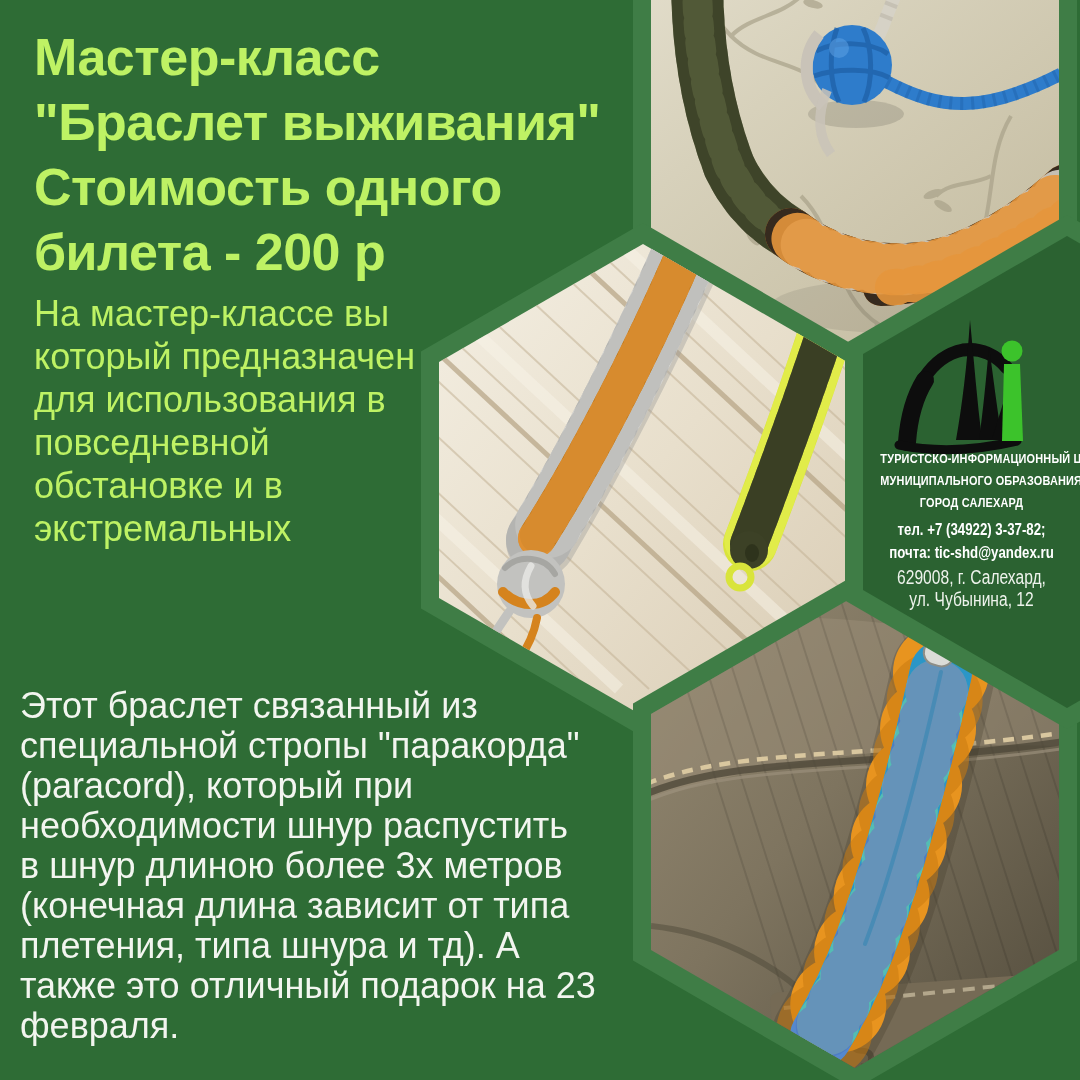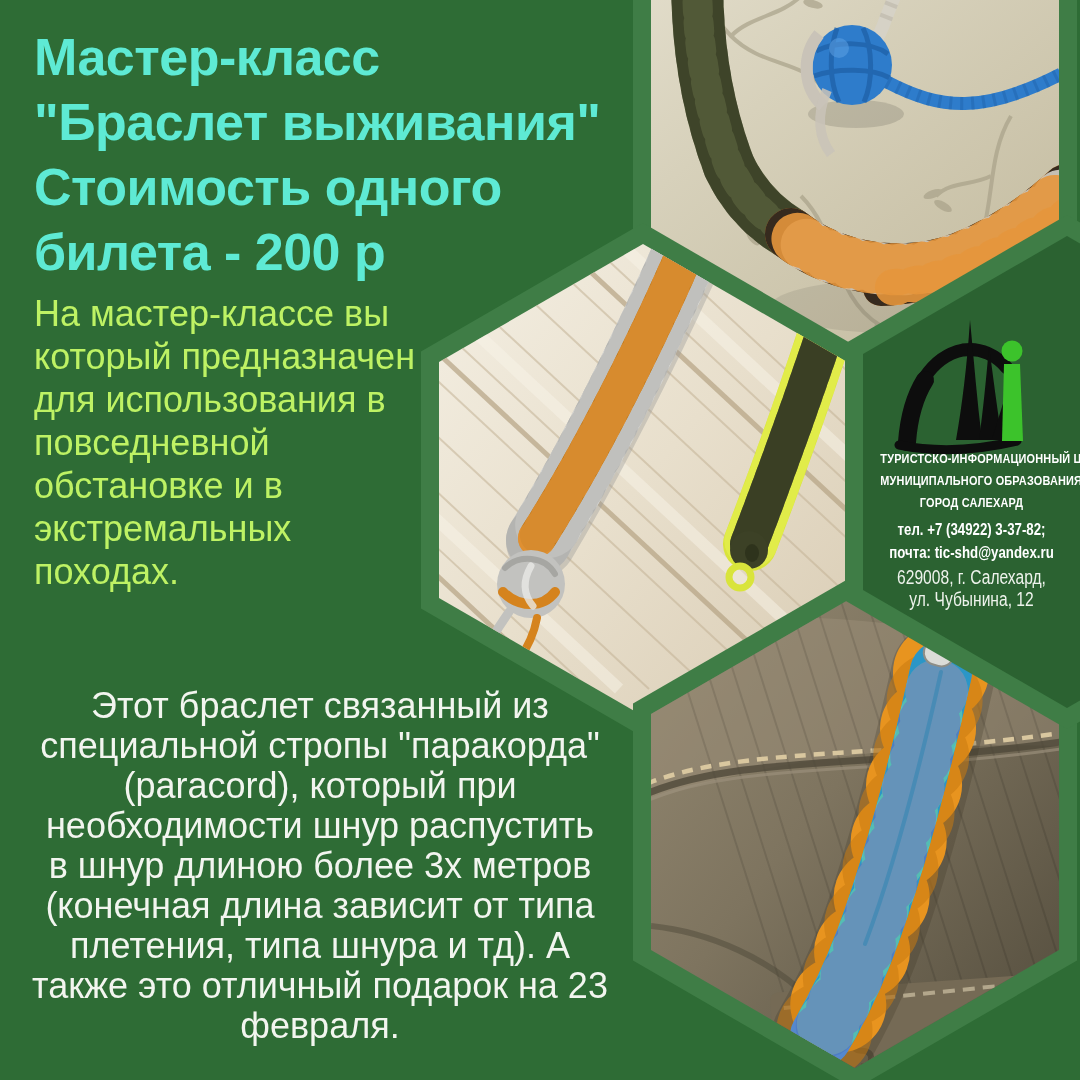--- a/index.html
+++ b/index.html
@@ -13,29 +13,29 @@
   .tile .inner{position:absolute;left:18px;top:21px;width:408px;height:472px;overflow:hidden;}
   .tile svg{position:absolute;left:0;top:0;display:block;}
   #tile-fabric{left:633px;top:-145px;}
   #tile-wood{left:421px;top:223px;}
   #tile-leather{left:633px;top:575px;}
   #tile-logo{left:845px;top:215px;}
   #tile-logo .inner{background:#2b6231;}
 
   .title{
     position:absolute;left:34px;top:25px;width:620px;
-    color:#5eead4;font-weight:700;font-size:52px;line-height:65px;
+    color:#bef264;font-weight:700;font-size:52px;line-height:65px;
     letter-spacing:-0.5px;white-space:nowrap;
   }
   .intro{
     position:absolute;left:34px;top:292px;width:410px;
     color:#bef264;font-size:36px;line-height:43px;white-space:nowrap;
   }
   .descr{
-    position:absolute;left:20px;top:686px;width:600px;text-align:center;
+    position:absolute;left:20px;top:686px;width:600px;text-align:left;
     color:#f2f5ef;font-size:36px;line-height:40px;white-space:nowrap;
   }
   .logo-text{position:absolute;color:#ffffff;width:217px;text-align:center;white-space:nowrap;}
   .logo-text div{transform:scaleX(.78);transform-origin:50% 50%;}
   .org-lines{left:0;top:212px;font-weight:700;font-size:13px;line-height:22px;letter-spacing:.2px;}
   .org-lines div{transform:scaleX(.84);}
   .phone-lines{left:0;top:282px;font-weight:700;font-size:17px;line-height:23px;}
   .addr-lines{left:0;top:330px;font-size:20px;line-height:22px;color:#eef3ec;}
 </style>
 </head>
@@ -277,21 +277,20 @@
     <div>билета - 200 р</div>
   </div>
 
   <div class="intro">
     <div>На мастер-классе вы</div>
     <div>который предназначен</div>
     <div>для использования в</div>
     <div>повседневной</div>
     <div>обстановке и в</div>
     <div>экстремальных</div>
-    <div>походах.</div>
   </div>
 
   <div class="descr">
     <div>Этот браслет связанный из</div>
     <div>специальной стропы "паракорда"</div>
     <div>(paracord), который при</div>
     <div>необходимости шнур распустить</div>
     <div>в шнур длиною более 3х метров</div>
     <div>(конечная длина зависит от типа</div>
     <div>плетения, типа шнура и тд). А</div>

